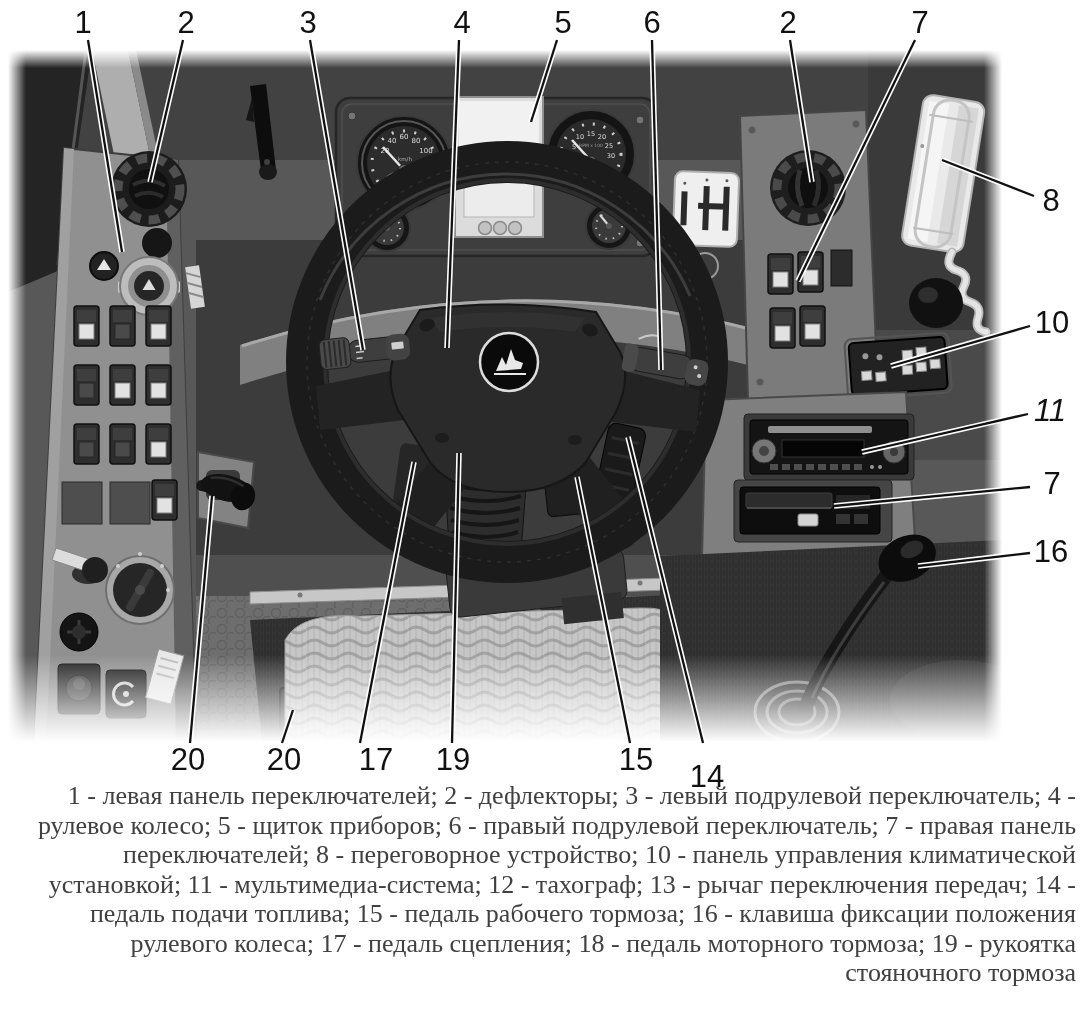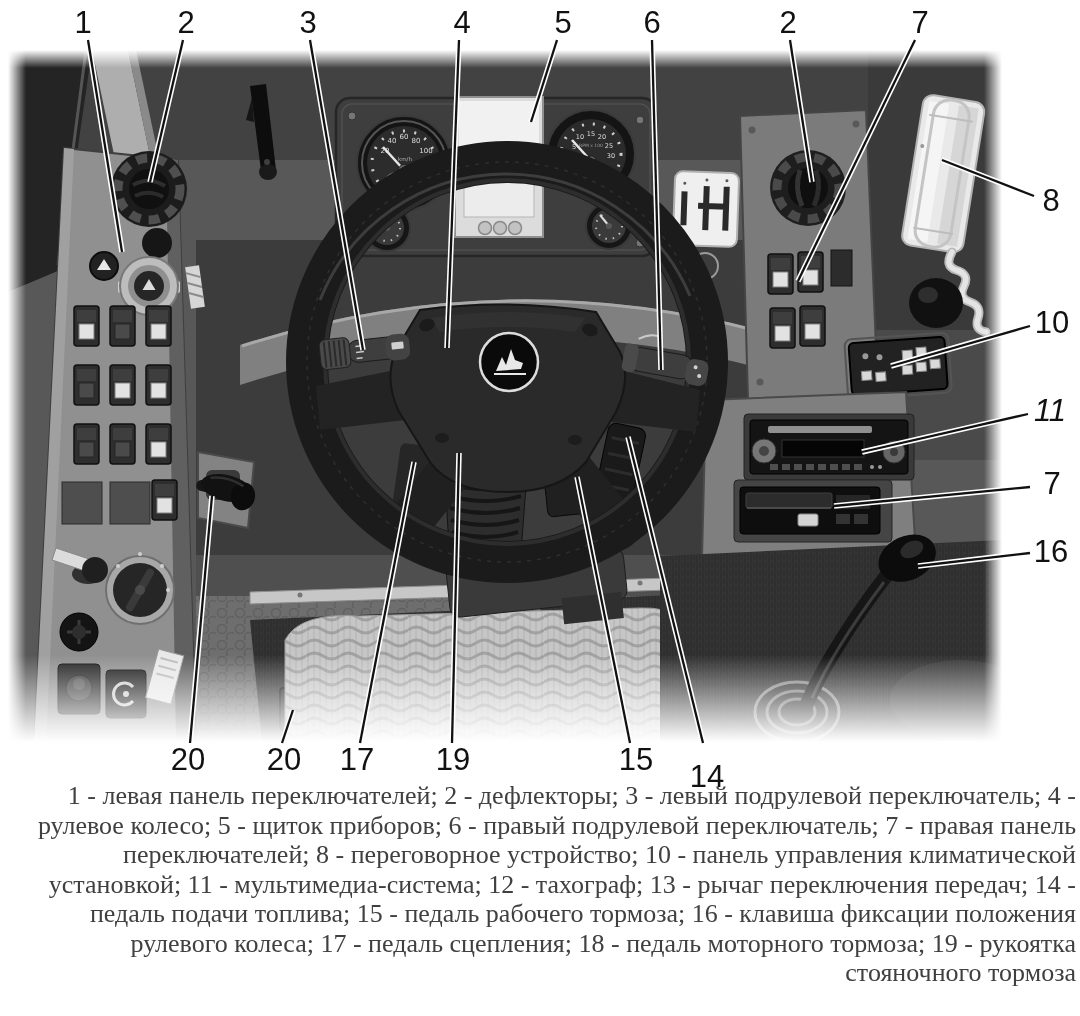--- a/index.html
+++ b/index.html
@@ -477,20 +477,20 @@
       <div class="callout" style="left: 788px; top: 22px;">2</div>
       <div class="callout" style="left: 920px; top: 22px;">7</div>
       <div class="callout" style="left: 1051px; top: 200px;">8</div>
       <div class="callout" style="left: 1052px; top: 322px;">10</div>
       <div class="callout" style="left: 1050px; top: 410px; font-style: italic;">11</div>
       <div class="callout" style="left: 1052px; top: 483px;">7</div>
       <div class="callout" style="left: 1051px; top: 551px;">16</div>
       <div class="callout" style="left: 707px; top: 776px;">14</div>
       <div class="callout" style="left: 636px; top: 759px;">15</div>
       <div class="callout" style="left: 453px; top: 759px;">19</div>
-      <div class="callout" style="left: 357px; top: 759px;">17</div>
+      <div class="callout" style="left: 376px; top: 759px;">17</div>
       <div class="callout" style="left: 284px; top: 759px;">20</div>
       <div class="callout" style="left: 188px; top: 759px;">20</div>
     </div>
 
 <p class="caption" id="caption">1 - левая панель переключателей; 2 - дефлекторы; 3 - левый подрулевой переключатель; 4 - рулевое колесо; 5 - щиток приборов; 6 - правый подрулевой переключатель; 7 - правая панель переключателей; 8 - переговорное устройство; 10 - панель управления климатической установкой; 11 - мультимедиа-система; 12 - тахограф; 13 - рычаг переключения передач; 14 - педаль подачи топлива; 15 - педаль рабочего тормоза; 16 - клавиша фиксации положения рулевого колеса; 17 - педаль сцепления; 18 - педаль моторного тормоза; 19 - рукоятка стояночного тормоза</p>
 
 </div>
 
 </body></html>

